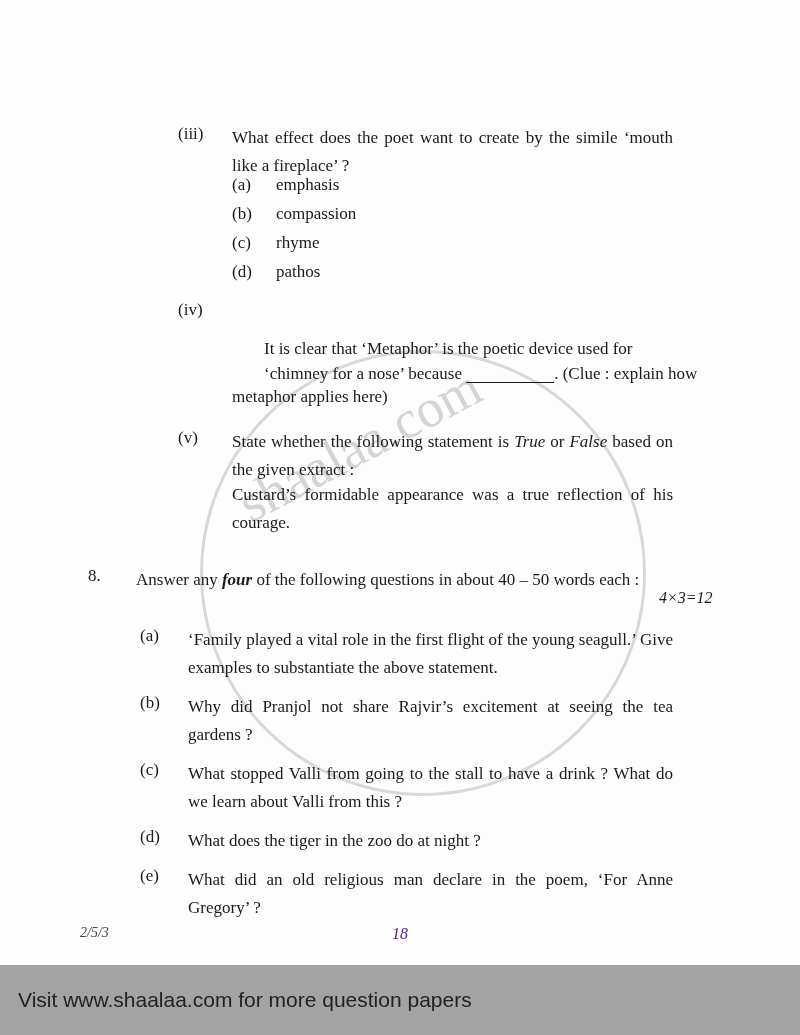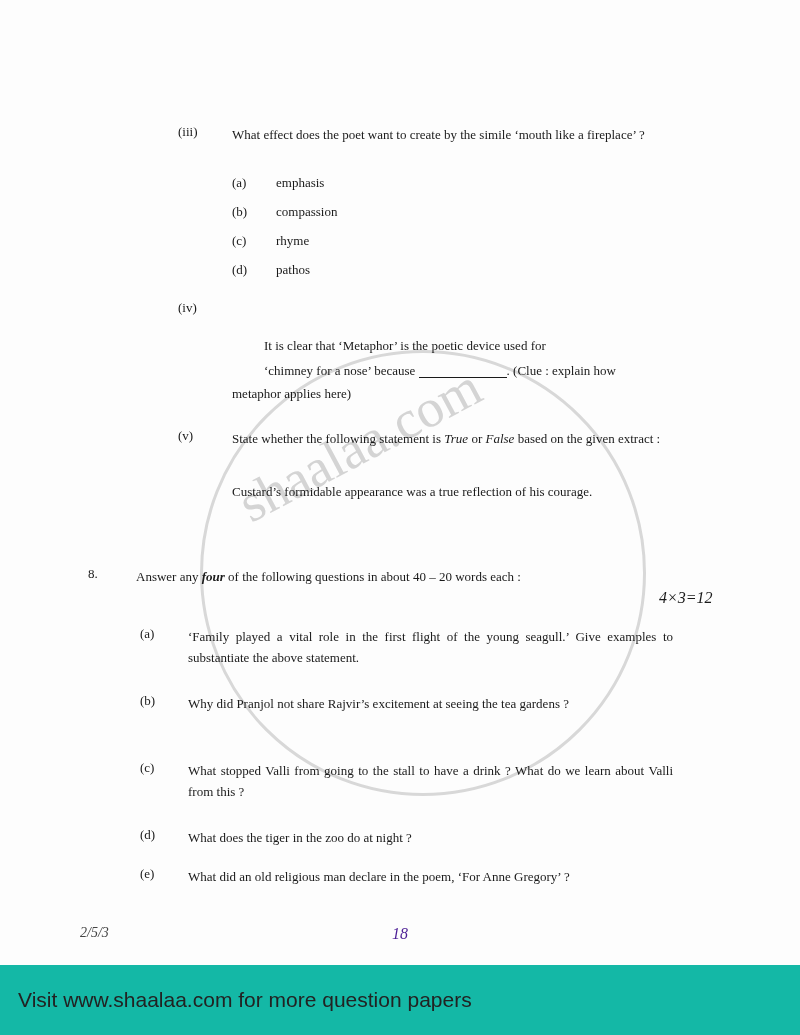--- a/index.html
+++ b/index.html
@@ -80,21 +80,21 @@
   }
   .opt-row {
     position: absolute;
     display: flex;
     align-items: baseline;
   }
   .opt-label {
     width: 44px;
     flex: 0 0 44px;
   }
-  .fs17 { font-size: 13px; }
+  .fs17 { font-size: 17px; }
   .bold { font-weight: bold; }
   .ital { font-style: italic; }
   .blank {
     display: inline-block;
     border-bottom: 1px solid #1a1a1a;
     width: 88px;
     vertical-align: text-bottom;
     height: 0.92em;
   }
   .marks {
@@ -117,21 +117,21 @@
     font-size: 16px;
     font-style: italic;
     color: #4c1d95;
   }
   .promo {
     position: absolute;
     left: 0;
     top: 965px;
     width: 800px;
     height: 70px;
-    background: #14b8a6;
+    background: #a3a3a3;
     display: flex;
     align-items: center;
   }
   .promo-text {
     font-family: "Liberation Sans", sans-serif;
     font-size: 21px;
     color: #222;
     padding-left: 18px;
   }
 </style>
@@ -186,21 +186,21 @@
           <span>State whether the following statement is </span><span class="ital">True</span><span> or </span><span class="ital">False</span>
           <span>based on the given extract :</span>
         </div>
       </div>
 
       <div class="fs17 body-text" style="position:absolute; left:232px; top:481px; width:441px;">Custard’s formidable appearance was a true reflection of his courage.</div>
 
       <div class="fs17" style="position:absolute; left:88px; top:566px; width:585px;">
         <span style="position:absolute; left:0; top:0;">8.</span>
         <div class="body-text" style="margin-left:48px;">
-          <span>Answer any </span><span class="bold ital">four</span><span> of the following questions in about 40 – 20 words each :</span>
+          <span>Answer any </span><span class="bold ital">four</span><span> of the following questions in about 40 – 50 words each :</span>
         </div>
       </div>
       <div class="marks" style="left:659px; top:589px;">4×3=12</div>
 
       <div class="q-block fs17" style="left:140px; top:626px; width:533px;">
         <span class="marker" style="width:48px;">(a)</span>
         <span class="body-text">‘Family played a vital role in the first flight of the young seagull.’ Give examples to substantiate the above statement.</span>
       </div>
 
       <div class="q-block fs17" style="left:140px; top:693px; width:533px;">

